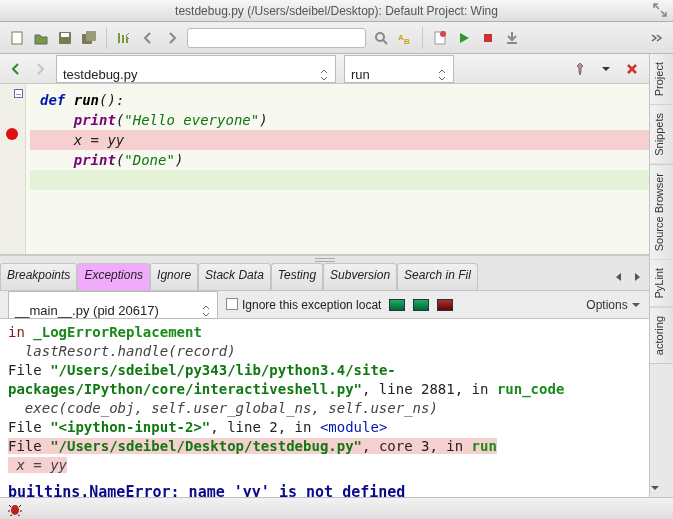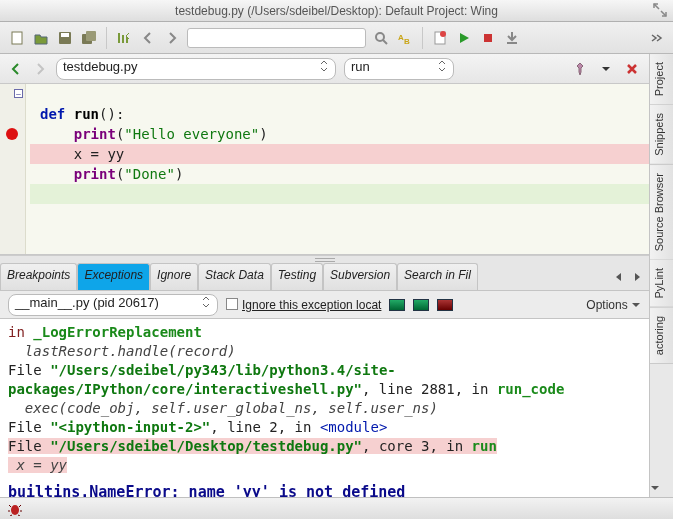--- a/index.html
+++ b/index.html
@@ -56,22 +56,22 @@
     cursor: pointer;
   }
   .file-tab-row {
     height: 30px; display: flex; align-items: center; gap: 8px;
     padding: 0 8px;
     background: linear-gradient(#f4f4f4,#e6e6e6);
     border-bottom: 1px solid #c8c8c8;
   }
   .nav-arrow { width: 16px; height: 16px; display:flex; align-items:center; justify-content:center; cursor:pointer; }
   .combo {
-    height: 22px; background: #fff; border: 1px solid #bbb;
-    border-radius: 8px; display: flex; align-items: flex-start;
+    height: 28px; background: #fff; border: 1px solid #bbb;
+    border-radius: 0; display: flex; align-items: flex-end;
     padding: 0 6px; font-size: 13px; position: relative;
     cursor: pointer;
   }
   .combo .chev { margin-left: auto; }
   .file-combo { flex: 0 0 280px; }
   .run-combo { flex: 0 0 110px; }
   .right-icons { margin-left: auto; display: flex; gap: 8px; align-items: center; }
   .editor {
     flex: 1; background: #f7f8ef; position: relative;
     font-family: "Menlo","Monaco","Consolas",monospace;
@@ -87,21 +87,21 @@
   .bp-dot {
     position: absolute; left: 6px; width: 12px; height: 12px;
     background: #d11; border-radius: 50%;
   }
   .fold-minus {
     position: absolute; left: 14px; width: 9px; height: 9px;
     border: 1px solid #6a6aaa; background: #fff;
     display: flex; align-items: center; justify-content: center;
     color: #6a6aaa; font-size: 9px; line-height: 8px;
   }
-  .code-lines { margin-left: 30px; padding-top: 20px; }
+  .code-lines { margin-left: 30px; padding-top: 6px; font-style: italic; }
   .cl { white-space: pre; padding-left: 10px; }
   .hl-err { background: #f6d0d0; }
   .hl-green { background: #e4f2d8; min-height: 20px; }
   .kw { color: #0018ad; font-weight: bold; }
   .fn { color: #000; font-weight: bold; }
   .call { color: #7a007a; font-weight: bold; }
   .str { color: #0f7810; }
   .splitter { height: 8px; background: #e6e6e6; border-top: 1px solid #ccc; display:flex; align-items:center; justify-content:center; }
   .splitter .grip { width: 20px; height: 4px; border-top: 1px solid #aaa; border-bottom: 1px solid #aaa; }
   .panel-tabs {
@@ -109,21 +109,21 @@
     background: #e6e6e6; border-bottom: 1px solid #c4c4c4;
     font-size: 12px;
     font-style: italic;
   }
   .ptab {
     padding: 4px 6px; border: 1px solid #c4c4c4; border-bottom: none;
     background: linear-gradient(#f0f0f0,#e0e0e0);
     border-radius: 3px 3px 0 0; margin-right: 0px;
     cursor: pointer; white-space: nowrap;
   }
-  .ptab.active { background: #0ea5e9; font-weight: normal; }
+  .ptab.active { background: #f0abfc; font-weight: normal; }
   .ptab-nav { display:flex; align-items:center; margin-left:auto; gap:2px; padding:0 4px;}
   .panel-bar {
     height: 28px; display: flex; align-items: center; gap: 8px;
     padding: 0 8px; background: #ececec; border-bottom: 1px solid #c4c4c4;
     font-size: 12px;
   }
   .panel-combo { flex: 0 0 210px; }
   .options-link { margin-left: auto; cursor: pointer; color: #333; }
   .trace {
     flex: 1; background: #fff; overflow: auto;
@@ -338,21 +338,21 @@
 
     <div class="panel-bar">
       <div class="combo panel-combo">
         <span>__main__.py (pid 20617)</span>
         <span class="chev">
             <svg width="10" height="14">
               <path d="M2 5l3-3 3 3M2 9l3 3 3-3" fill="none" stroke="#666"></path>
             </svg>
           </span>
       </div>
-      <label style="display:flex;text-decoration:underline;">
+      <label style="display:flex;">
         <span class="checkbox"></span>
         <span>Ignore this exception locat</span>
       </label>
       <span class="flag" style="background:linear-gradient(#2a6,#063);"></span>
       <span class="flag" style="background:linear-gradient(#2a6,#063);"></span>
       <span class="flag" style="background:linear-gradient(#a33,#600);"></span>
       <span class="options-link">
         <span>Options</span>
         <svg width="10" height="10" style="display:inline;vertical-align:middle">
             <path d="M1 3l4 4 4-4" fill="#555"></path>

